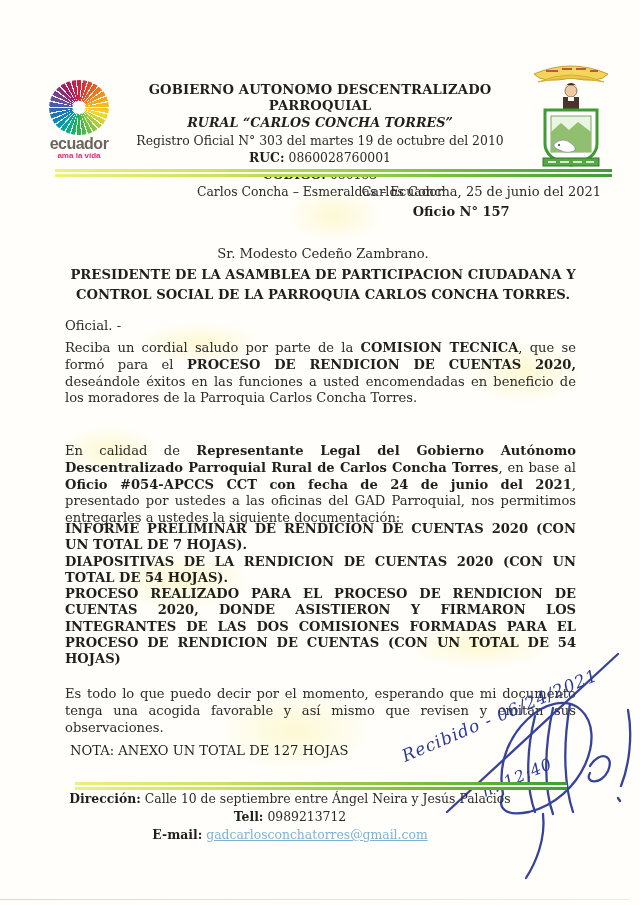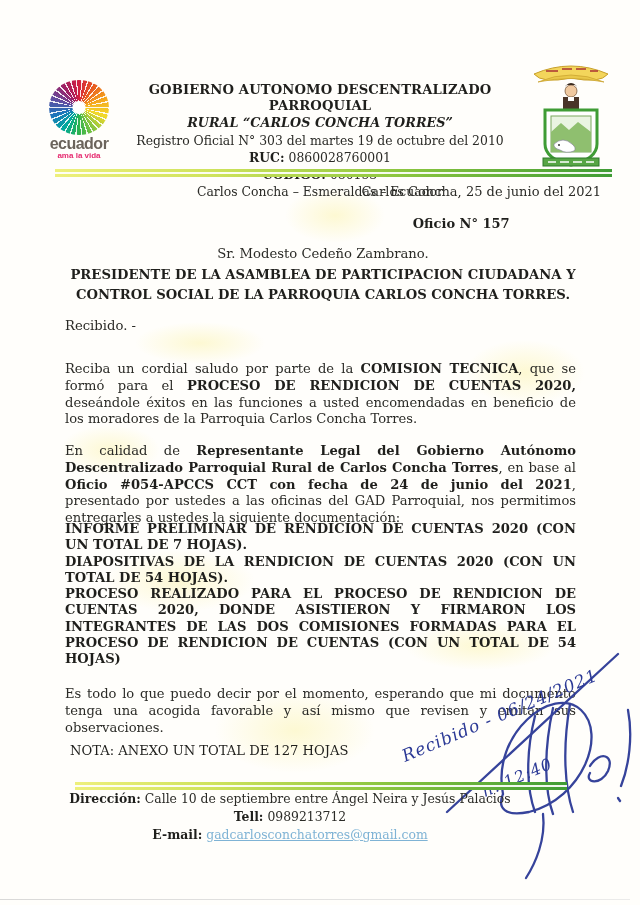--- a/index.html
+++ b/index.html
@@ -49,27 +49,27 @@
 
   
   .divider{position:absolute;height:8px;
     background:linear-gradient(90deg,var(--divider-start,#eef07c) 0%,#cfe35c 28%,#8cc63f 62%,var(--divider-end,#3f9c35) 100%);}
   .divider::after{content:"";position:absolute;left:0;right:0;top:3px;height:2px;background:rgba(255,255,255,.92);}
   .div-header{left:55px;top:169px;width:557px;}
   .div-footer{left:75px;top:782px;width:492px;}
 
   
   .dateline{position:absolute;top:183px;right:39px;text-align:center;font-size:13px;line-height:17px;}
-  .oficio{font-weight:bold;padding-right:40px;margin-top:15px;color:#1f1f1c;}
+  .oficio{font-weight:bold;padding-right:40px;margin-top:3px;color:#1f1f1c;}
   .addressee{position:absolute;left:65px;top:244px;width:516px;font-size:13.2px;line-height:20.5px;text-align:center;}
   .addressee .title{font-weight:bold;color:#1f1f1c;}
   .presente{position:absolute;left:65px;top:318px;font-size:13.2px;}
   .para{position:absolute;left:65px;width:511px;font-size:13.1px;line-height:16.8px;
     text-align:justify;margin:0;}
-  .p1{top:361px;}
+  .p1{top:340px;}
   .p2{top:443px;}
   .b{font-weight:bold;color:#1f1f1c;}
   .docs{position:absolute;left:65px;top:521px;width:511px;}
   .doc-item{font-size:13.1px;line-height:16.3px;font-weight:bold;color:#1f1f1c;
     text-align:justify;margin:0;}
   .closing{top:686px;}
   .nota{position:absolute;left:70px;top:743px;font-size:13.1px;font-weight:normal;color:#1f1f1c;}
 
   
   .annotation{position:absolute;left:385px;top:612px;width:255px;height:280px;pointer-events:none;}
@@ -136,21 +136,21 @@
 
   <div class="dateline">
     <div>Carlos Concha, 25 de junio del 2021</div>
     <div class="oficio">Oficio N° 157</div>
   </div>
 
   <div class="addressee">
     <div>Sr. Modesto Cedeño Zambrano.</div>
     <div class="title">PRESIDENTE DE LA ASAMBLEA DE PARTICIPACION CIUDADANA Y CONTROL SOCIAL DE LA PARROQUIA CARLOS CONCHA TORRES.</div>
   </div>
-  <div class="presente">Recibido. -</div>
+  <div class="presente">Oficial. -</div>
 
   <p class="para p1"><span>Reciba un cordial saludo por parte de la </span><span class="b">COMISION TECNICA</span><span>, que se formó para el </span><span class="b">PROCESO DE RENDICION DE CUENTAS 2020,</span><span> deseándole éxitos en las funciones a usted encomendadas en beneficio de los moradores de la Parroquia Carlos Concha Torres.</span></p>
 
   <p class="para p2"><span>En calidad de </span><span class="b">Representante Legal del Gobierno Autónomo Descentralizado Parroquial Rural de Carlos Concha Torres</span><span>, en base al </span><span class="b">Oficio #054-APCCS CCT con fecha de 24 de junio del 2021</span><span>, presentado por ustedes a las oficinas del GAD Parroquial, nos permitimos entregarles a ustedes la siguiente documentación:</span></p>
 
   <div class="docs">
     <p class="doc-item">INFORME PRELIMINAR DE RENDICION DE CUENTAS 2020 (CON UN TOTAL DE 7 HOJAS).</p>
     <p class="doc-item">DIAPOSITIVAS DE LA RENDICION DE CUENTAS 2020 (CON UN TOTAL DE 54 HOJAS).</p>
     <p class="doc-item">PROCESO REALIZADO PARA EL PROCESO DE RENDICION DE CUENTAS 2020, DONDE ASISTIERON Y FIRMARON LOS INTEGRANTES DE LAS DOS COMISIONES FORMADAS PARA EL PROCESO DE RENDICION DE CUENTAS (CON UN TOTAL DE 54 HOJAS)</p>
   </div>

